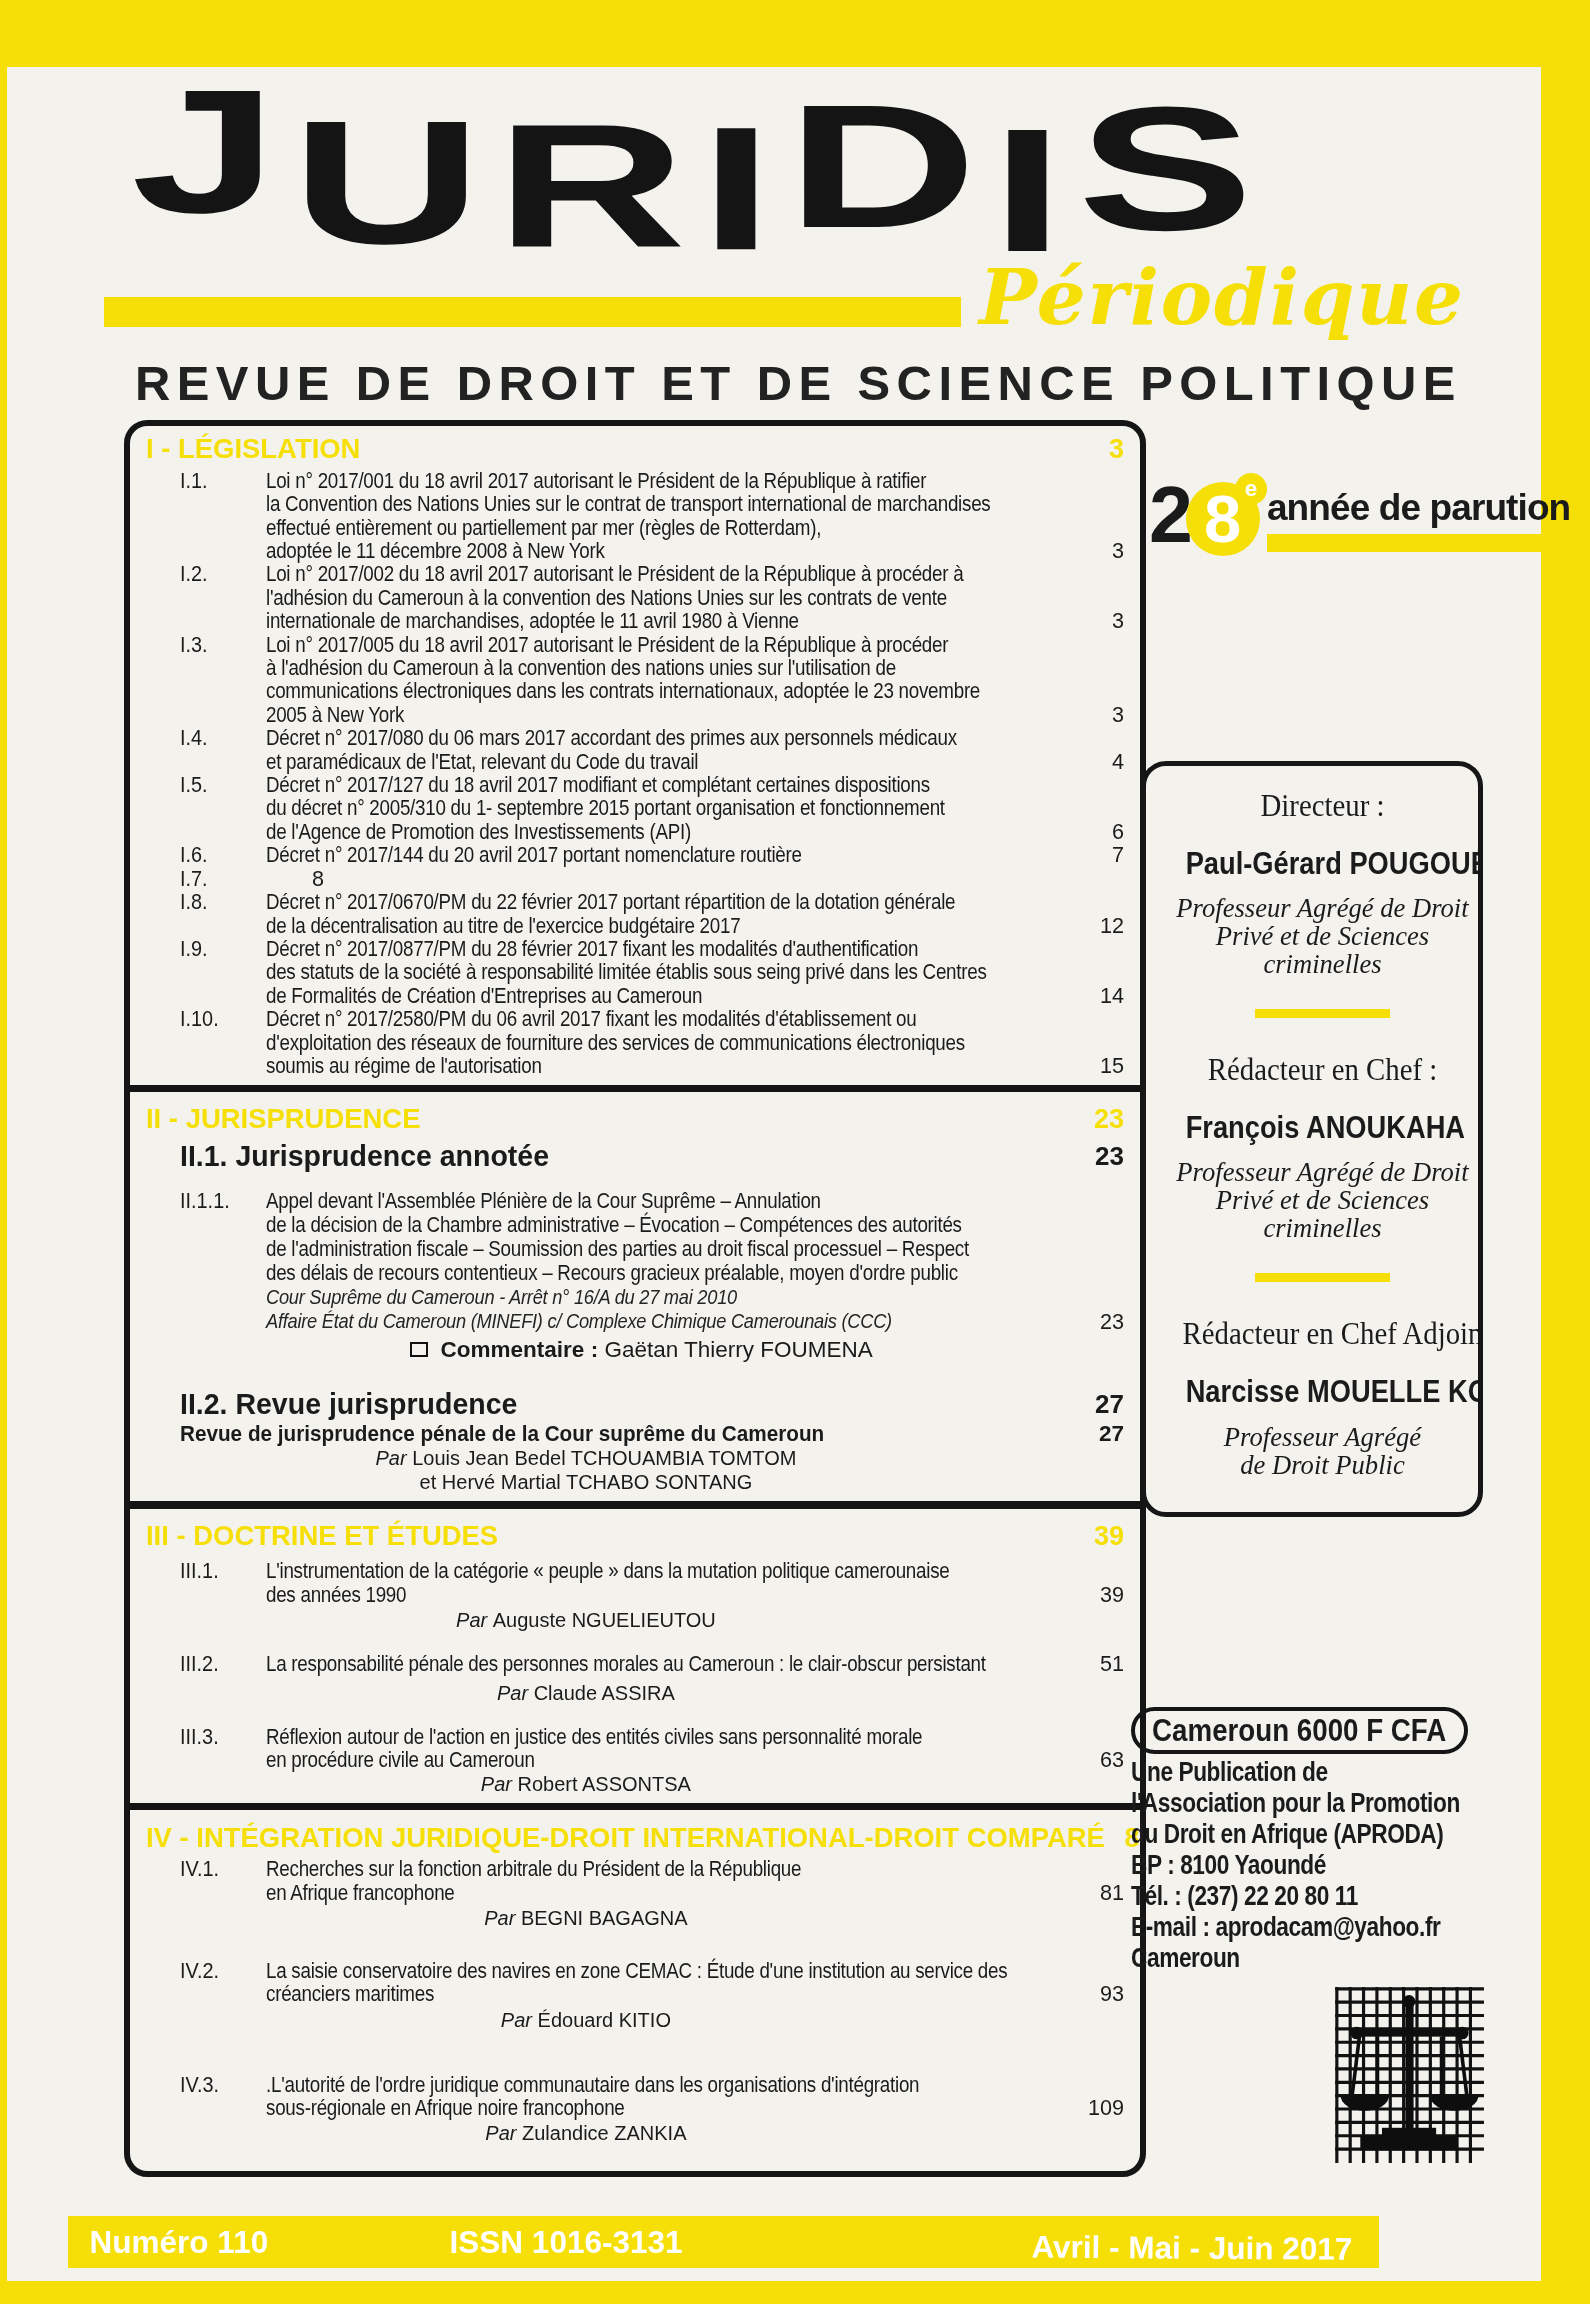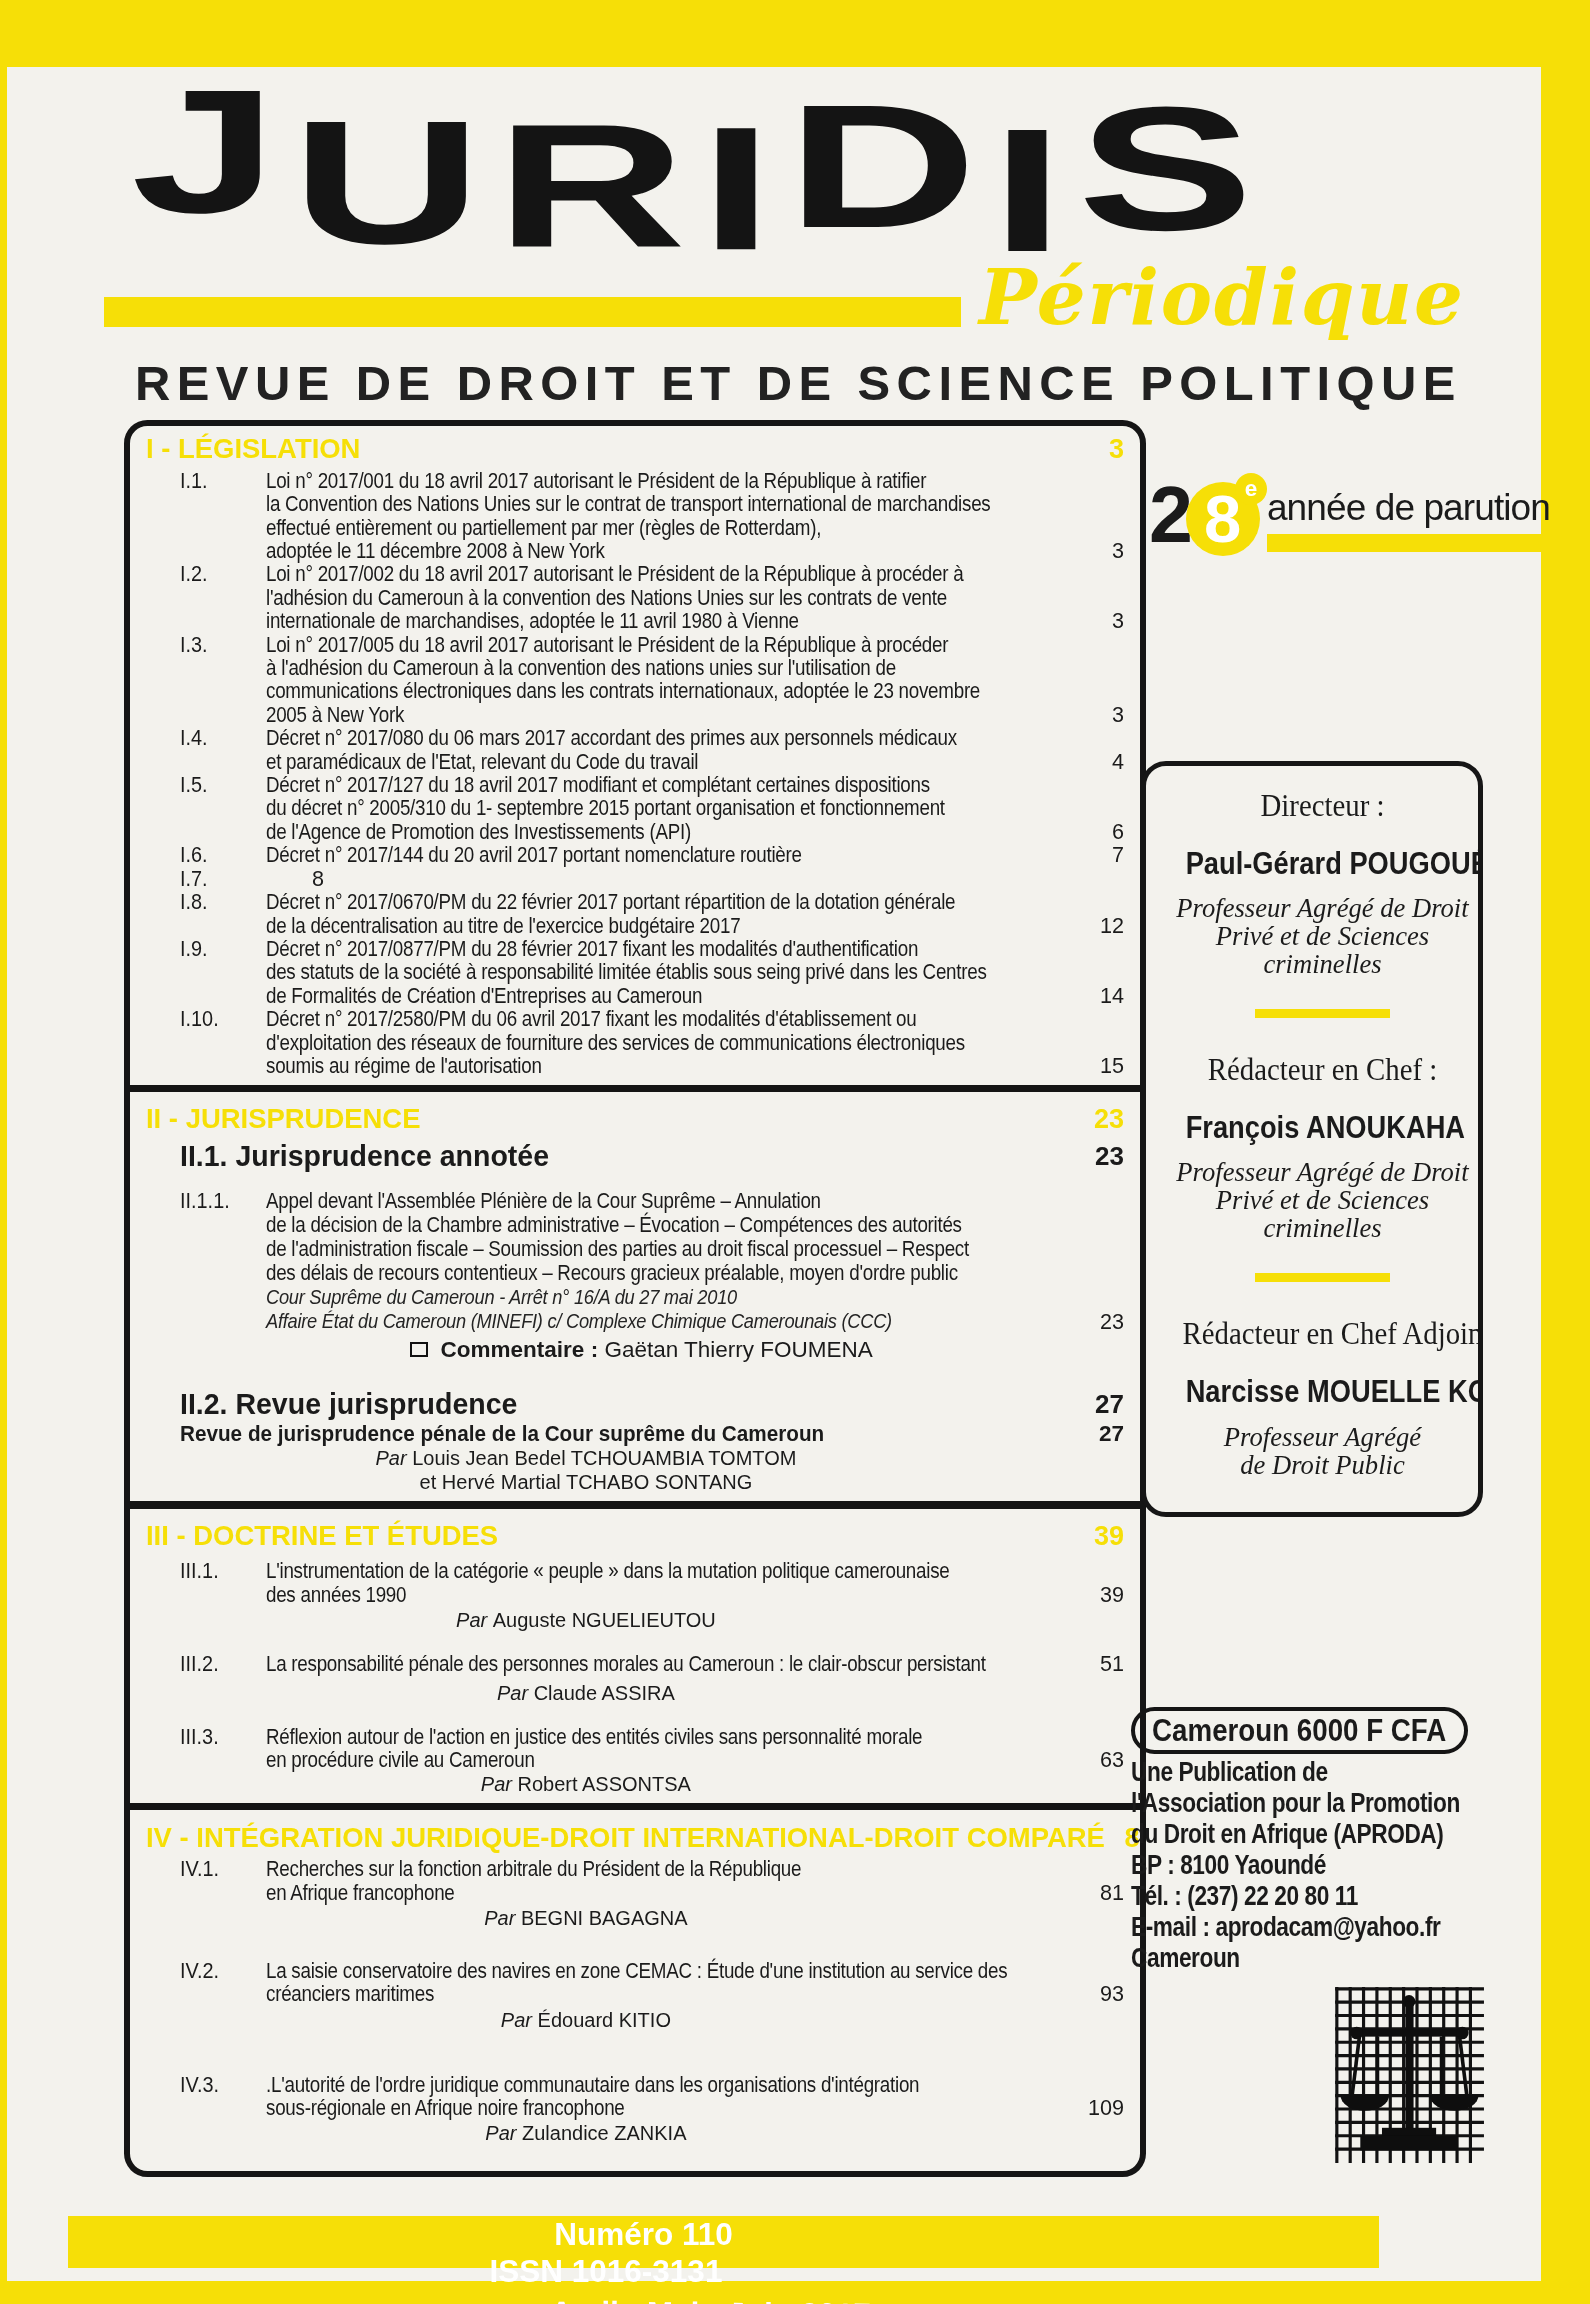--- a/index.html
+++ b/index.html
@@ -31,21 +31,21 @@
 
   
   .edition{position:absolute;left:1149px;top:482px;display:flex;align-items:flex-start;}
   .ed2{font-weight:bold;font-size:79px;line-height:65px;letter-spacing:-1.8px;}
   .ed-disc{position:relative;width:74px;height:74px;border-radius:50%;background:var(--yellow);
            margin-left:-5.4px;text-align:center;flex:none;}
   .ed8{color:#fff;font-weight:bold;font-size:67px;line-height:74px;}
   .ed-e{position:absolute;right:-7.2px;top:-9px;width:32px;height:32px;border-radius:50%;
         background:var(--yellow);color:#fff;font-weight:bold;font-size:22.5px;line-height:31px;text-align:center;}
   .ed-label-wrap{margin-left:7.2px;margin-top:5.4px;}
-  .ed-label{display:block;font-weight:normal;font-size:37px;letter-spacing:-0.9px;white-space:nowrap;}
+  .ed-label{display:block;font-weight:bold;font-size:37px;letter-spacing:-0.9px;white-space:nowrap;}
   .ed-bar{display:block;height:18px;background:var(--yellow);margin-top:4.5px;}
 
   
   .toc{position:absolute;left:124px;top:420px;width:1022px;height:1757px;
        border:6.3px solid #151515;border-radius:23.4px;padding:7.2px 16px 0 50px;overflow:hidden;}
   .sec-head{display:flex;align-items:baseline;margin-left:-34px;line-height:31px;margin-bottom:3.6px;margin-top:11.7px;}
   .sec-head.first{margin-top:0;}
   .sec-title{flex:1;font-weight:bold;font-size:28px;color:var(--yellow);white-space:nowrap;
              transform:scaleX(0.98);transform-origin:0 0;}
   .sec-page{font-weight:bold;font-size:27px;color:var(--yellow);}
@@ -89,21 +89,21 @@
   .price{position:absolute;left:1131px;top:1707px;width:337px;height:47px;border:4.5px solid #151515;
          border-radius:27px;display:flex;align-items:center;justify-content:center;}
   .price span{font-weight:bold;font-size:31.5px;white-space:nowrap;transform:scaleX(0.88);}
   .publisher{position:absolute;left:1131px;top:1757px;}
   .publine{font-weight:bold;font-size:27px;line-height:31px;letter-spacing:-0.5px;
            white-space:nowrap;transform:scaleX(0.84);transform-origin:0 0;}
   .scales{position:absolute;left:1335px;top:1987px;}
 
   
   .footer-bar{position:absolute;left:68px;top:2216px;width:1311px;height:52px;background:var(--yellow);
-              display:flex;align-items:center;color:#fff;font-weight:bold;font-size:31.5px;flex-direction:column;}
+              display:flex;align-items:center;color:#fff;font-weight:bold;font-size:31.5px;}
   .footer-left{margin-left:21.6px;width:360px;white-space:nowrap;}
   .footer-center{width:468px;white-space:nowrap;}
   .footer-right{flex:1;text-align:right;padding-right:27px;white-space:nowrap;
                 transform:translateY(5.4px) rotate(0.4deg);}
 </style>
 </head>
 <body>
 
 <div class="band-top"></div>
 <div class="band-right"></div>

